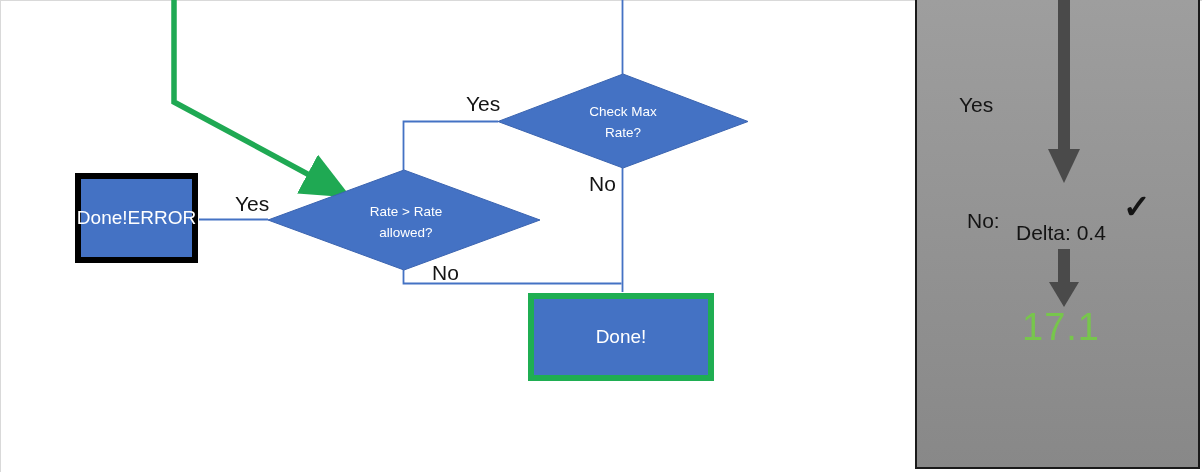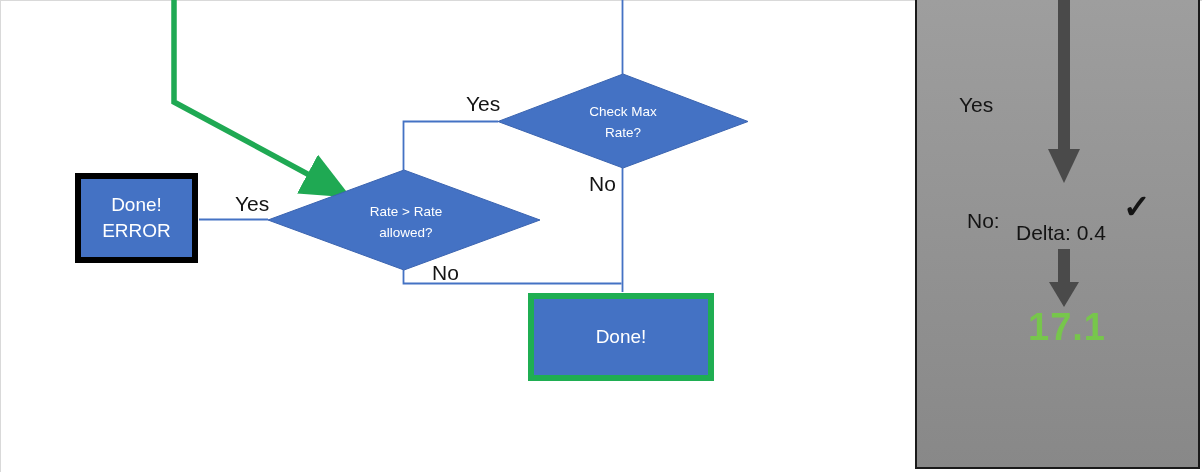--- a/index.html
+++ b/index.html
@@ -8,40 +8,40 @@
     font-family:"Liberation Sans", sans-serif;
     box-shadow: inset 1px 1px 0 #d9d9d9;
   }
   .flow-svg{position:absolute;left:0;top:0;}
   .lbl{
     position:absolute;color:#141414;font-size:21px;line-height:1;
     white-space:nowrap;
   }
   .flow-box{
     position:absolute;background:#4472c4;color:#ffffff;
-    display:flex;flex-direction:column;align-items:center;justify-content:center;
+    display:flex;align-items:center;justify-content:center;
     font-size:19px;line-height:1.35;text-align:center;box-sizing:border-box;
   }
   .box-error{left:75px;top:173px;width:123px;height:90px;border:6px solid #000000;}
   .box-done{left:528px;top:293px;width:186px;height:88px;border:6px solid #1fae52;}
   .diamond-text{fill:#ffffff;font-size:13.5px;text-anchor:middle;font-family:"Liberation Sans",sans-serif;}
   .side-panel{
     position:absolute;left:915px;top:-2px;width:285px;height:471px;box-sizing:border-box;
     background:linear-gradient(#9e9e9e,#888888);
     border:2px solid #1a1a1a;
   }
   .panel-inner{position:absolute;left:0;top:0;width:100%;height:100%;}
   .panel-lbl{position:absolute;color:#141414;font-size:21px;line-height:1;white-space:nowrap;}
   .panel-yes{left:42px;top:94px;}
   .panel-no{left:50px;top:210px;}
   .panel-delta{left:99px;top:210px;margin-top:12px;}
   .panel-check{left:206px;top:190px;font-size:33px;font-weight:bold;}
   .panel-result{
-    position:absolute;left:60px;top:306px;width:180px;text-align:center;
-    font-size:38px;font-weight:bold;color:#77c64c;letter-spacing:1px;
+    position:absolute;left:54px;top:306px;width:180px;text-align:center;
+    font-size:38px;font-weight:normal;color:#77c64c;letter-spacing:1px;
   }
   .panel-arrows{position:absolute;left:0;top:0;}
 </style>
 </head>
 <body>
 
 <div class="stage">
 
   <svg class="flow-svg" width="915" height="472" viewBox="0 0 915 472">
     <defs>

